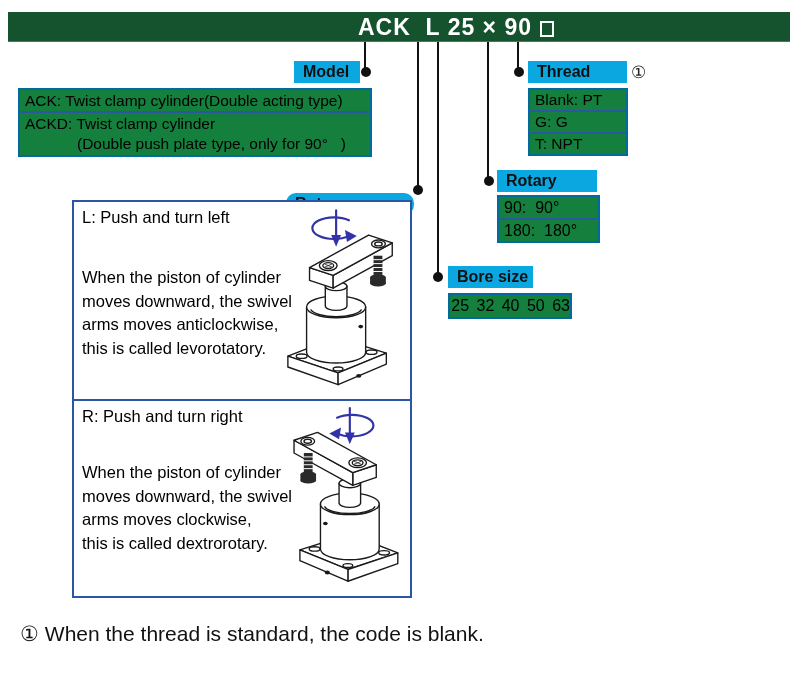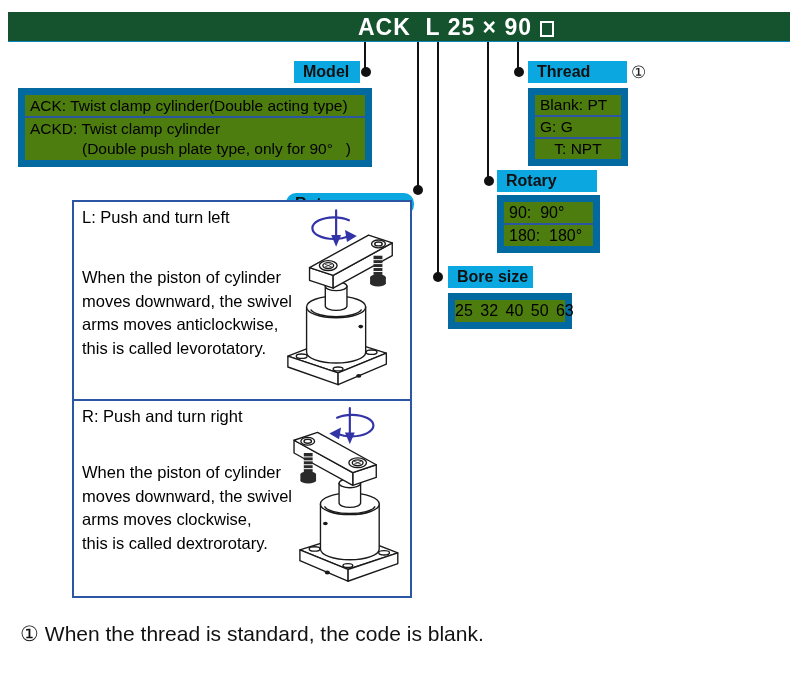--- a/index.html
+++ b/index.html
@@ -17,21 +17,21 @@
   
   .cline { position:absolute; width:2px; background:#111; top:42px; }
   .dot { position:absolute; width:10px; height:10px; border-radius:50%; background:#111; }
 
   
   .tag { position:absolute; height:22px; line-height:22px; background:#0aa7e0;
          color:#101010; font-weight:bold; font-size:16px; text-align:left;padding-left:9px; }
   .note-ref { position:absolute; font-size:17px; color:#222; }
 
   
-  .tbl { position:absolute; border:7px solid #0369a1; background:#4d7c0f; color:#000; }
+  .tbl { position:absolute; border:2px solid #0369a1; background:#15803d; color:#000; }
   .trow { border-top:2px solid #2a56a4; padding:1px 5px; font-size:15.5px; white-space:nowrap; }
   .trow:first-child { border-top:none; }
   .pre { white-space:pre; }
 
   
   .bigbox { position:absolute; left:72px; top:200px; width:340px; height:398px;
             border:2px solid #2a56a4; background:#fff; }
   .sec { position:relative; width:100%;padding-left:24px; }
   .sec-top { height:199px; border-bottom:2px solid #2a56a4; }
   .sec-bot { height:195px; }
@@ -70,21 +70,21 @@
       <div style="line-height:20px;">ACKD: Twist clamp cylinder</div>
       <div class="pre" style="padding-left:52px;line-height:20px;">(Double push plate type, only for 90°   )</div>
     </div>
   </div>
 
   <div class="tag" style="left:528px;top:61px;width:99px;">Thread type</div>
   <div class="note-ref" style="left:631px;top:62px;">①</div>
   <div class="tbl" style="left:528px;top:88px;width:100px;">
     <div class="trow" style="line-height:18px;">Blank: PT</div>
     <div class="trow" style="line-height:18px;">G: G</div>
-    <div class="trow" style="line-height:18px;text-align:center;">T: NPT</div>
+    <div class="trow" style="line-height:18px;">T: NPT</div>
   </div>
 
   <div class="tag" style="left:497px;top:170px;width:100px;">Rotary code</div>
   <div class="tbl" style="left:497px;top:195px;width:103px;">
     <div class="trow pre" style="font-size:16px;line-height:19px;">90:  90°</div>
     <div class="trow pre" style="font-size:16px;line-height:19px;">180:  180°</div>
   </div>
 
   <div class="tag" style="left:448px;top:266px;width:85px;">Bore size</div>
   <div class="tbl" style="left:448px;top:293px;width:124px;text-align:center;word-spacing:3px;">

